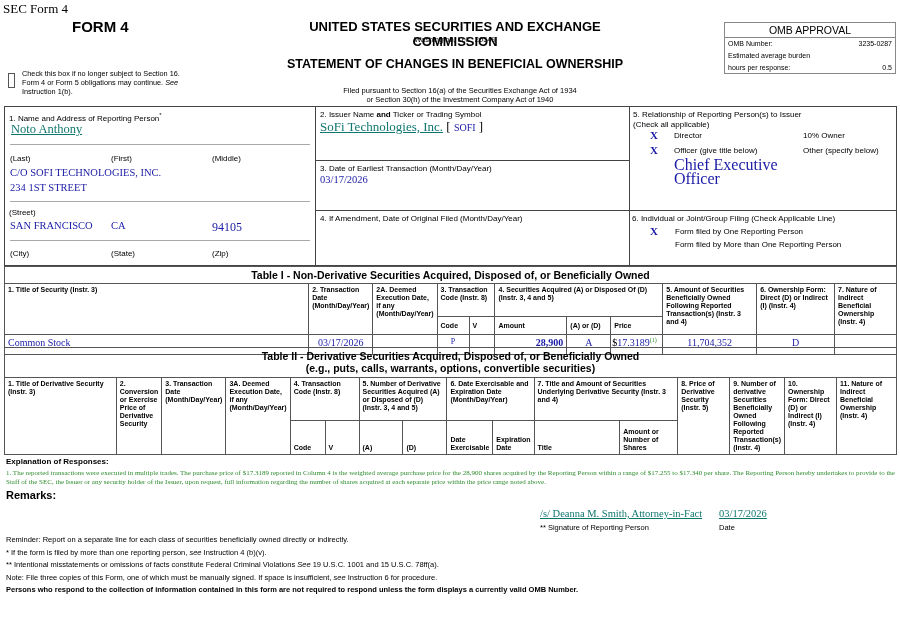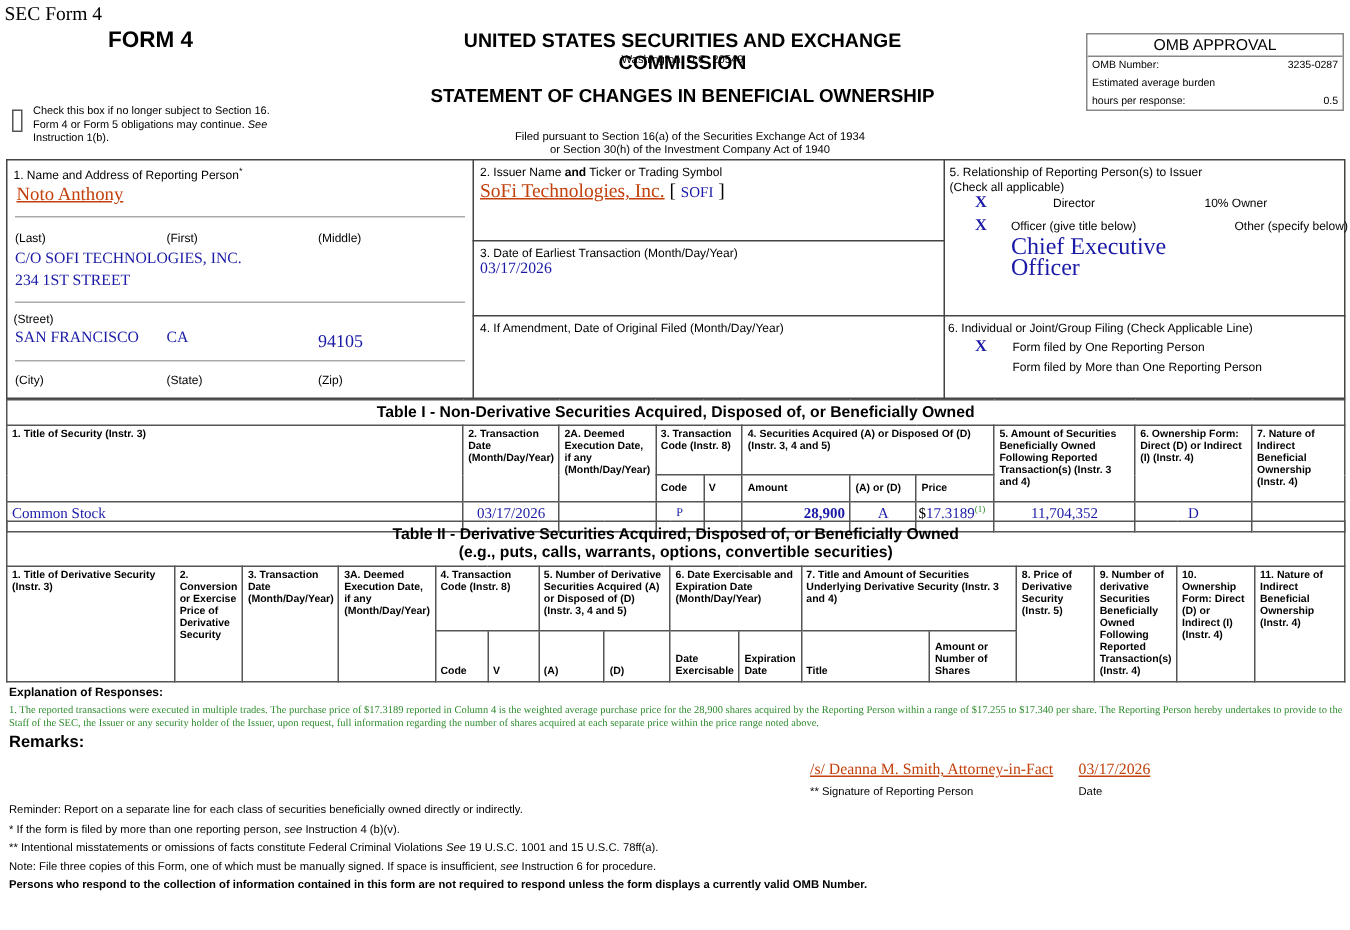--- a/index.html
+++ b/index.html
@@ -1,19 +1,19 @@
 <!DOCTYPE html>
 <html><head>
 <meta charset="utf-8">
 <style>
   * { box-sizing: border-box; margin: 0; padding: 0; }
   body { width: 900px; height: 620px; background: #fff; color: #000; font-family: "Liberation Sans", sans-serif; position: relative; overflow: hidden; }
   .serif { font-family: "Liberation Serif", serif; }
   .blue { color: #1a1aa6; }
-  .blue-link { color: #c2410c; text-decoration: underline; }
+  .blue-link { color: #0f766e; text-decoration: underline; }
   .green { color: #2e8b2e; }
   .abs { position: absolute; }
   .lbl { font-size: 8px; line-height: 10px; }
 
   
   #sec-form-title { left: 3px; top: 1px; font-size: 13px; }
   #form4 { left: 72px; top: 18px; font-size: 15px; font-weight: bold; }
   #agency { left: 280px; top: 19px; width: 350px; text-align: center; font-size: 13px; font-weight: bold; }
   #wash { left: 280px; top: 35px; width: 350px; text-align: center; font-size: 7.5px; }
   #stmt { left: 280px; top: 57px; width: 350px; text-align: center; font-size: 12.5px; font-weight: bold; }
@@ -106,25 +106,25 @@
 <div class="abs lbl" style="left:320px; top:164px;">3. Date of Earliest Transaction (Month/Day/Year)</div>
 <div class="abs serif blue" style="left:320px; top:174px; font-size:10.5px;">03/17/2026</div>
 
 <div class="abs lbl" style="left:320px; top:214px;">4. If Amendment, Date of Original Filed (Month/Day/Year)</div>
 
 <div class="abs lbl" style="left:633px; top:110px;">
     <div>5. Relationship of Reporting Person(s) to Issuer</div>
     <div>(Check all applicable)</div>
   </div>
 <div class="abs serif blue" style="left:650px; top:129px; font-size:11px; font-weight:bold;">X</div>
-<div class="abs lbl" style="left:674px; top:131px;margin-left:28px;">Director</div>
+<div class="abs lbl" style="left:674px; top:131px;">Director</div>
 <div class="abs lbl" style="left:803px; top:131px;">10% Owner</div>
 <div class="abs serif blue" style="left:650px; top:144px; font-size:11px; font-weight:bold;">X</div>
 <div class="abs lbl" style="left:674px; top:146px;">Officer (give title below)</div>
-<div class="abs lbl" style="left:803px; top:146px;margin-left:20px;">Other (specify below)</div>
+<div class="abs lbl" style="left:803px; top:146px;">Other (specify below)</div>
 <div class="abs serif blue" style="left:674px; top:158px; font-size:16px; line-height:14px;">
     <div>Chief Executive</div>
     <div>Officer</div>
   </div>
 
 <div class="abs lbl" style="left:632px; top:214px;">6. Individual or Joint/Group Filing (Check Applicable Line)</div>
 <div class="abs serif blue" style="left:650px; top:225px; font-size:11px; font-weight:bold;">X</div>
 <div class="abs lbl" style="left:675px; top:227px;">Form filed by One Reporting Person</div>
 <div class="abs lbl" style="left:675px; top:240px;">Form filed by More than One Reporting Person</div>
 

